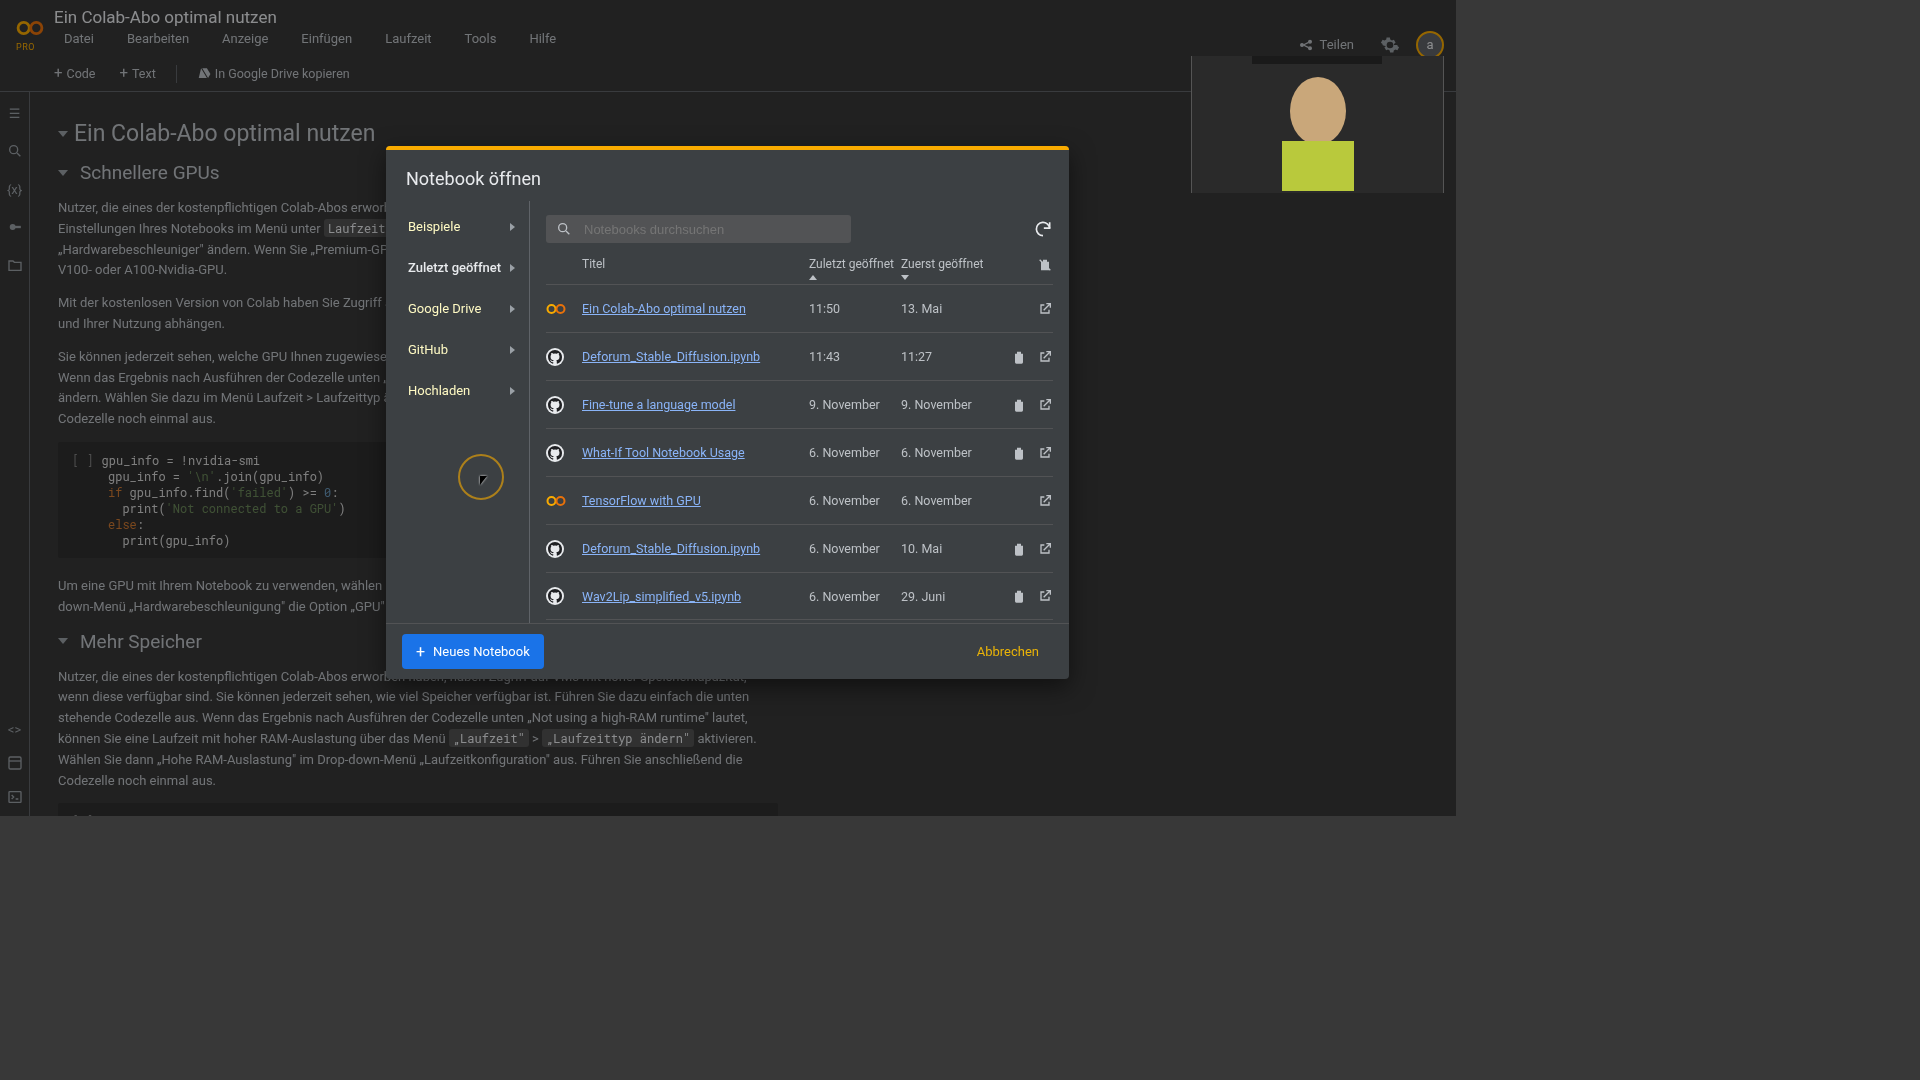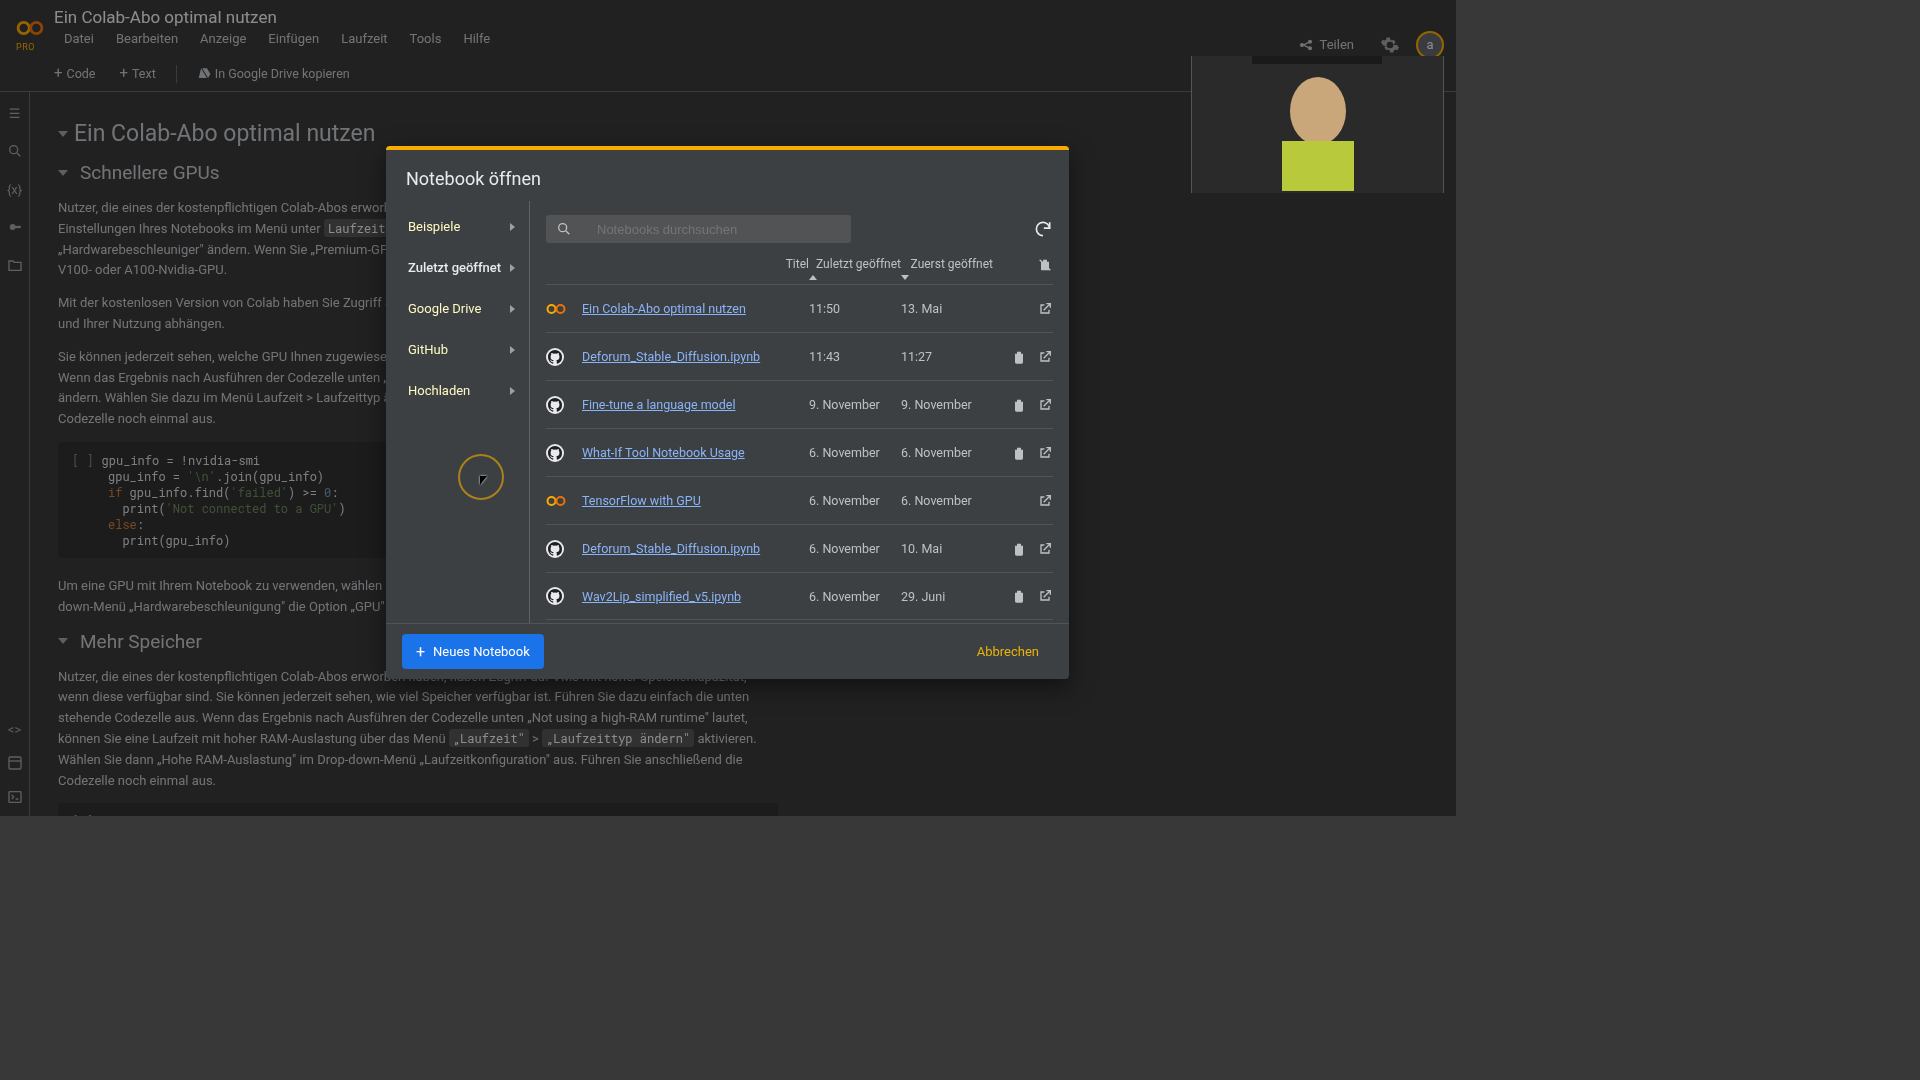--- a/index.html
+++ b/index.html
@@ -35,21 +35,21 @@
   letter-spacing: 0.5px;
 }
 .title-block { display: flex; flex-direction: column; }
 .doc-title {
   font-size: 17px;
   color: #e8eaed;
   line-height: 1.2;
 }
 .menubar {
   display: flex;
-  gap: 2px;
+  gap: 13px;
   font-size: 13px;
   color: #bdc1c6;
 }
 .menubar span { padding: 3px 10px; cursor: pointer; border-radius: 3px; }
 .topbar-right {
   margin-left: auto;
   display: flex;
   align-items: center;
   gap: 16px;
   margin-top: 33px;
@@ -217,38 +217,37 @@
 .search-row {
   display: flex; align-items: center; gap: 14px;
   margin-bottom: 8px;
 }
 .search-box {
   flex: 0 0 305px;
   background: #525355;
   border-radius: 3px;
   display: flex; align-items: center;
   padding: 6px 10px;
-  gap: 25px;
+  gap: 12px;
 }
 .search-box input {
   background: transparent;
   border: none;
   outline: none;
   color: #e8eaed;
   font-size: 13px;
   flex: 1;
 }
 .refresh-icon { margin-left: auto; cursor: pointer; }
 .table-head {
   display: flex;
   align-items: flex-start;
   padding: 6px 0 4px;
   color: #bdc1c6;
   font-size: 12px;
-  text-align: right;
 }
 .col-icon { width: 36px; }
 .col-title { flex: 1; padding-left: 0; }
 .col-open { width: 92px; }
 .col-first { width: 92px; }
 .col-actions { width: 60px; display: flex; justify-content: flex-end; gap: 10px; }
 .sort-arrow {
   width: 0; height: 0; margin-top: 4px;
   border-left: 4px solid transparent;
   border-right: 4px solid transparent;

